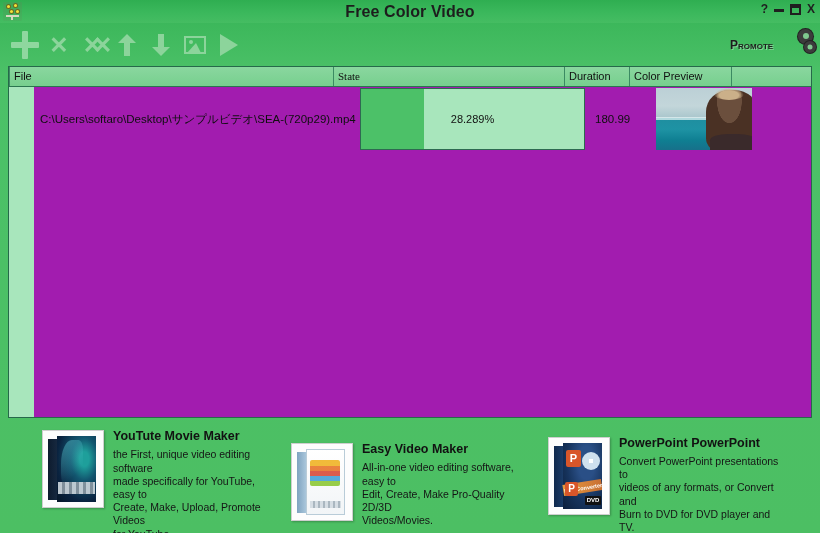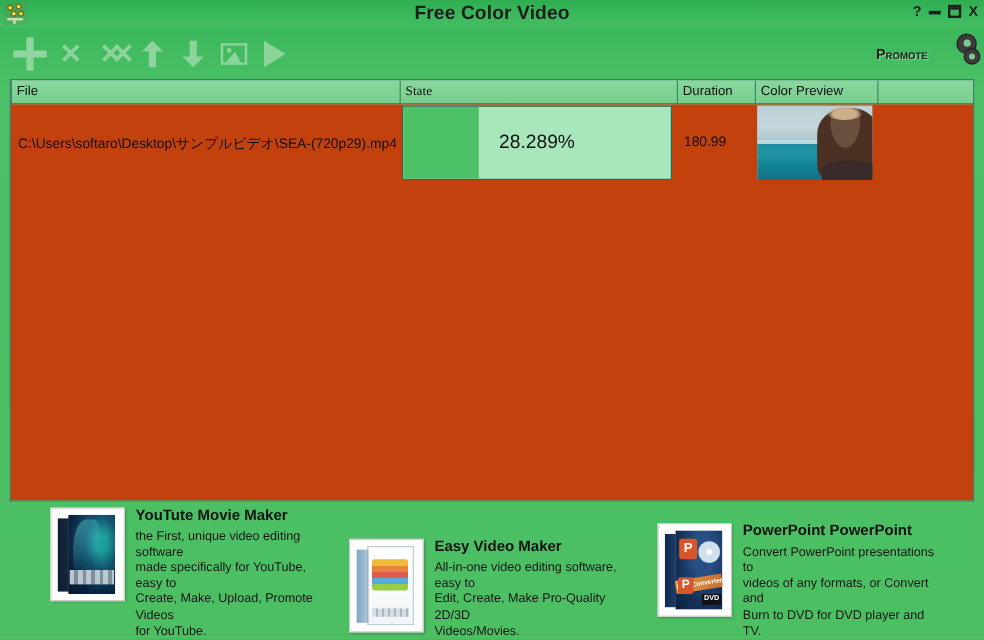--- a/index.html
+++ b/index.html
@@ -325,21 +325,22 @@
   }
   .hcell.c-file { width: 325px; border-left: 1px solid #3b8a62; }
   .hcell.c-state { width: 231px; font-family: Liberation Serif, serif; }
   .hcell.c-duration { width: 65px; }
   .hcell.c-preview { width: 102px; }
   .hcell.c-last { flex: 1; border-right: none; }
 
   .list-body {
     position: relative;
     height: 330px;
-    background: #c2410c;
+    background: #a21caf;
+    margin-left: 25px;
   }
   .row {
     display: flex;
     align-items: center;
     height: 64px;
     cursor: default;
   }
   .cell {
     box-sizing: border-box;
     font-size: 11.5px;
@@ -367,21 +368,21 @@
   .progress-fill {
     position: absolute;
     left: 0; top: 0; bottom: 0;
     background: #4cc168;
   }
   .progress-text {
     position: absolute;
     left: 0; right: 0; top: 50%;
     transform: translateY(-50%);
     text-align: center;
-    font-size: 16px;
+    font-size: 11px;
     color: #111;
   }
 
   .thumb {
     width: 96px;
     height: 62px;
     position: relative;
     overflow: hidden;
     background: #9fb9c9;
   }
@@ -427,21 +428,21 @@
   }
 
   
   .ads {
     position: absolute;
     left: 0;
     top: 428px;
     width: 820px;
     height: 105px;
     display: flex;
-    align-items: flex-end;
+    align-items: center;
   }
   .ad {
     position: relative;
     display: flex;
     cursor: default;
   }
   .ad-1 { margin-left: 42px; width: 232px; }
   .ad-2 { margin-left: 17px; width: 232px; }
   .ad-3 { margin-left: 25px; width: 235px; }
 

